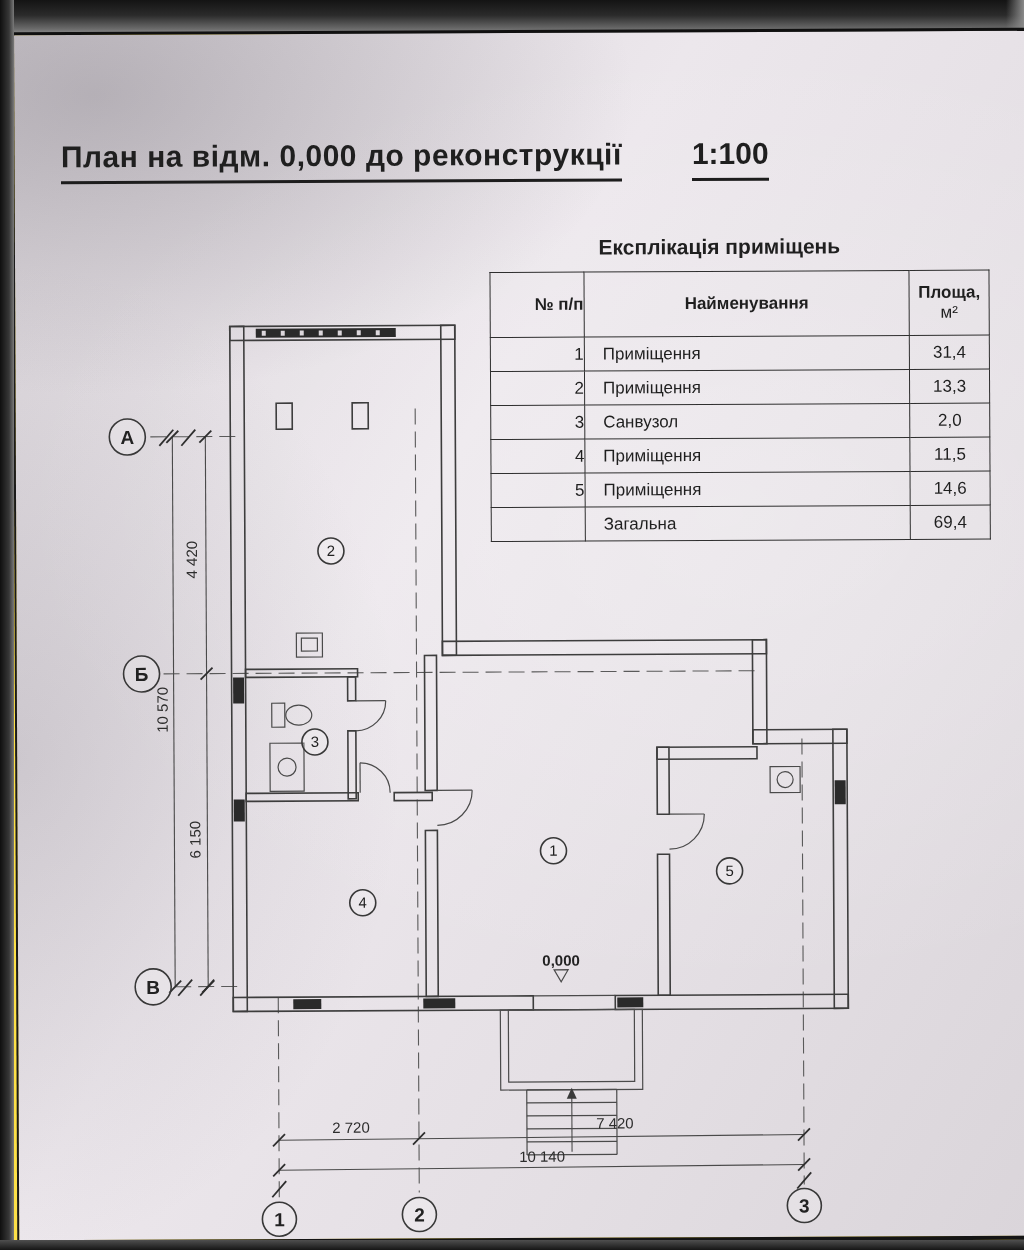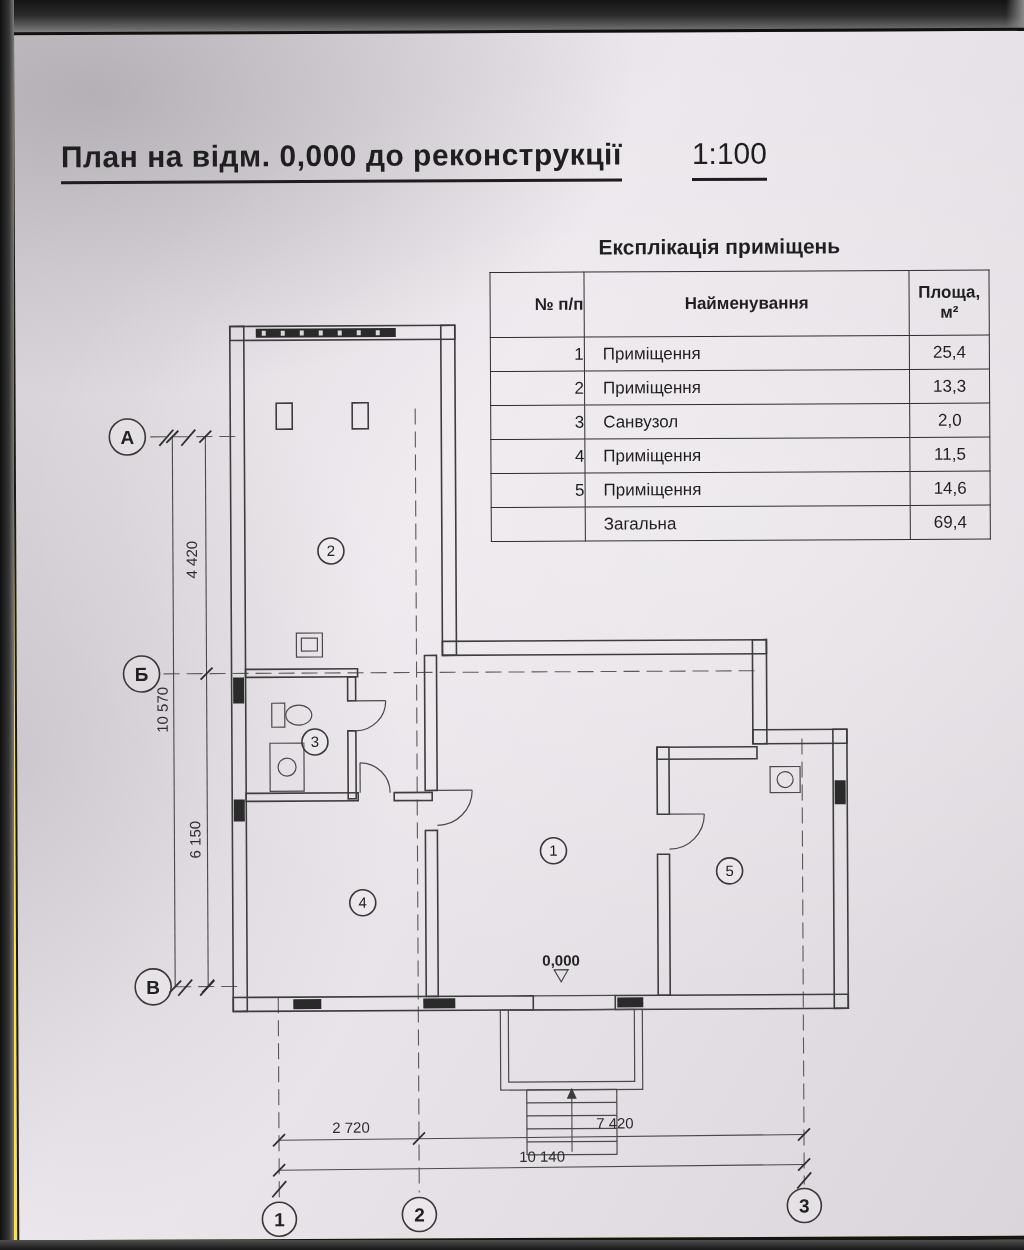--- a/index.html
+++ b/index.html
@@ -19,36 +19,36 @@
       radial-gradient(900px 500px at 8% 5%, rgba(90,85,95,.30), transparent 60%),
       radial-gradient(700px 900px at 0% 60%, rgba(120,115,125,.22), transparent 55%),
       radial-gradient(1200px 800px at 70% 40%, rgba(255,255,255,.28), transparent 60%),
       linear-gradient(120deg,#d9d4d9,#ece7ec 40%,#e4dfe4 70%,#dad5da);
     transform:rotate(-0.25deg);transform-origin:50% 0;}
   .content{position:absolute;inset:0;z-index:3;transform:rotate(-0.3deg);transform-origin:50% 30%;}
 
   .title-row{position:absolute;top:138px;left:62px;display:flex;align-items:flex-end;}
   .title-row h1{margin:0;font-size:30px;font-weight:bold;letter-spacing:.5px;
     border-bottom:3px solid #1d1d1d;padding-bottom:7px;}
-  .title-row .scale{margin-left:70px;font-size:30px;font-weight:normal;
+  .title-row .scale{margin-left:70px;font-size:30px;font-weight:bold;
     border-bottom:3px solid #1d1d1d;padding-bottom:7px;}
 
   .table-title{position:absolute;top:236px;left:500px;width:440px;text-align:center;
     font-size:21px;font-weight:bold;}
   table.explication{position:absolute;top:272px;left:490px;width:500px;border-collapse:collapse;
     font-size:17px;}
   table.explication th,table.explication td{border:1.5px solid #2f2f2f;background:transparent;
     vertical-align:middle;padding:0;}
   table.explication th{font-weight:bold;height:64px;}
   table.explication td{height:33px;}
   .c-num{width:98px;text-align:right;}
   .c-name{width:320px;text-align:left;padding-left:18px !important;}
   .c-name-h{width:320px;text-align:center !important;padding-left:0 !important;}
   .c-area{width:80px;text-align:center;}
-  .unit{font-weight:bold;}
+  .unit{font-weight:normal;}
 
   
   .wall{fill:none;stroke:#3d3d3d;stroke-width:1.6;}
   .wallfill{fill:#2a2a2a;stroke:none;}
   .wl{fill:#dcd7dc;stroke:none;}
   .thin{fill:none;stroke:#4a4a4a;stroke-width:1.2;}
   .dash{fill:none;stroke:#5a5a5a;stroke-width:1.1;stroke-dasharray:16 7;}
   .dim{fill:none;stroke:#4a4a4a;stroke-width:1.1;}
   .tick{stroke:#2e2e2e;stroke-width:1.8;}
   .circ{fill:rgba(255,255,255,.20);stroke:#383838;stroke-width:1.6;}
@@ -85,21 +85,21 @@
           <th class="c-area">
             <div>Площа,</div>
             <div class="unit">м²</div>
           </th>
         </tr>
       </thead>
       <tbody>
         <tr>
           <td class="c-num">1</td>
           <td class="c-name">Приміщення</td>
-          <td class="c-area">25,4</td>
+          <td class="c-area">31,4</td>
         </tr>
         <tr>
           <td class="c-num">2</td>
           <td class="c-name">Приміщення</td>
           <td class="c-area">13,3</td>
         </tr>
         <tr>
           <td class="c-num">3</td>
           <td class="c-name">Санвузол</td>
           <td class="c-area">2,0</td>

